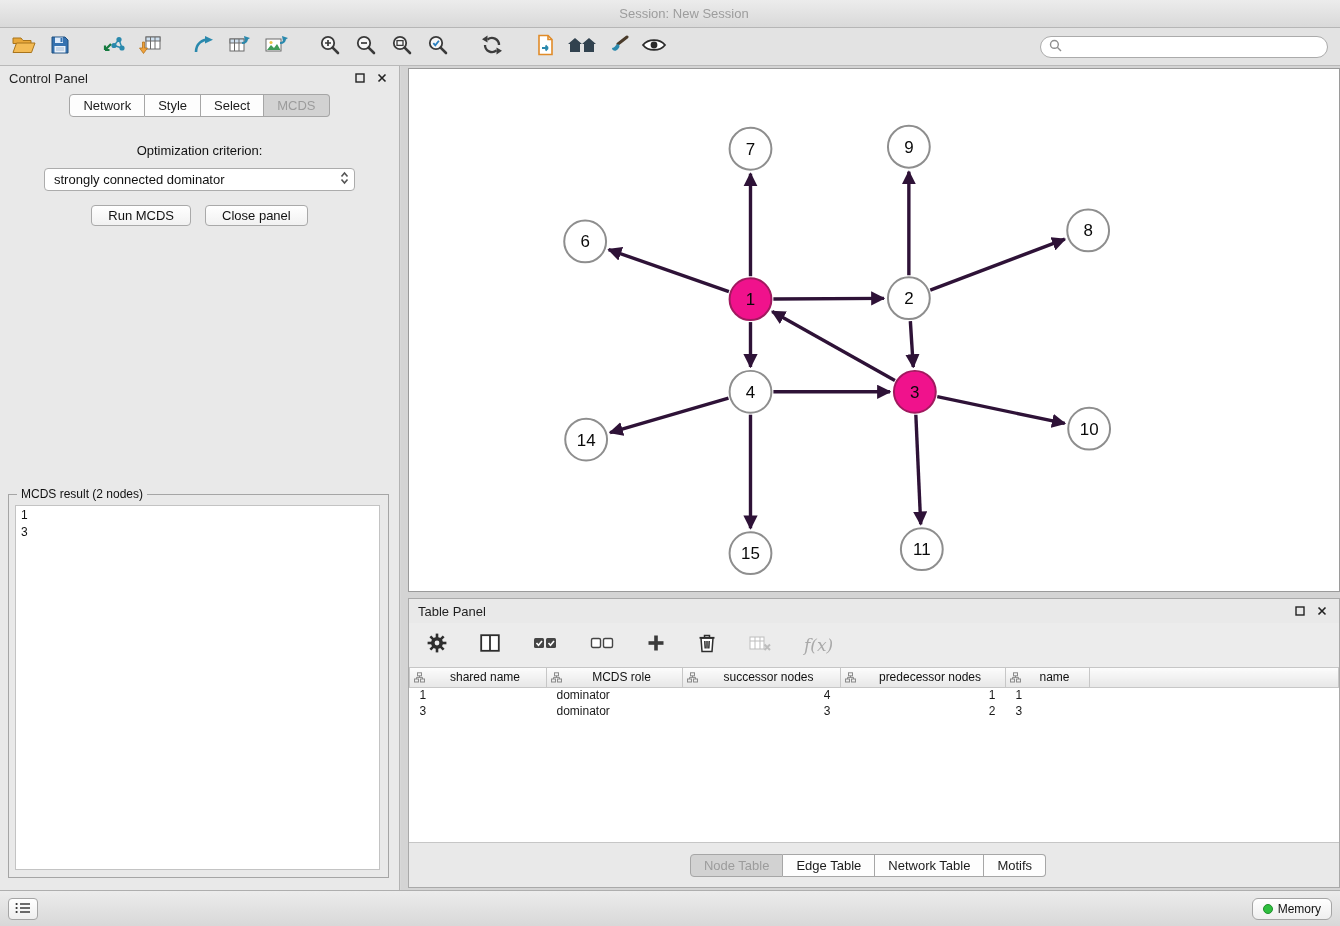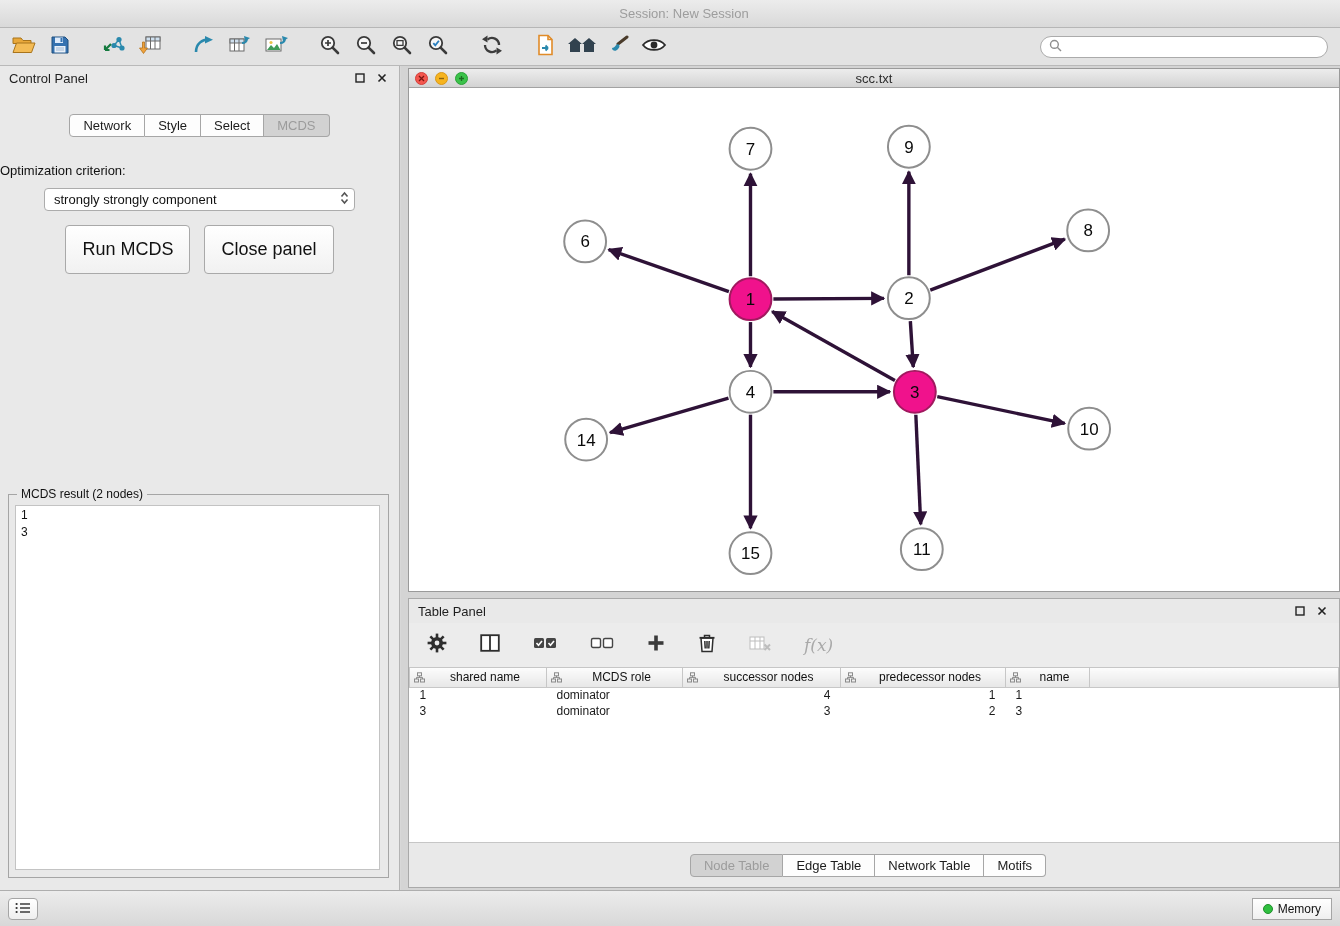--- a/index.html
+++ b/index.html
@@ -18,33 +18,33 @@
   .search-box { position:absolute; right:12px; top:8px; width:288px; height:22px; background:#fff;
     border:1px solid #ababab; border-radius:11px; display:flex; align-items:center; padding:0 8px; }
   .search-box input { border:none; outline:none; flex:1; font-size:12px; margin-left:5px; background:transparent; }
 
   .control-panel { position:absolute; top:66px; left:0; width:400px; bottom:36px;
     background:#e9e9e9; border-right:1px solid #b3b3b3; }
   .panel-header { height:24px; display:flex; align-items:center; padding:0 9px; font-size:13px; color:#1f1f1f; }
   .panel-header .spacer { flex:1; }
   .win-ctl { width:16px; height:16px; display:flex; align-items:center; justify-content:center; margin-left:6px; }
 
-  .seg-row { display:flex; justify-content:center; margin-top:24px; }
+  .seg-row { display:flex; justify-content:center; margin-top:4px; }
   .seg { background:#fdfdfd; border:1px solid #a6a6a6; border-left:none; padding:3px 13px; font-size:13px; color:#1c1c1c; cursor:default; }
   .seg:first-child { border-left:1px solid #a6a6a6; border-radius:4px 0 0 4px; }
   .seg:last-child { border-radius:0 4px 4px 0; }
   .seg-active { background:#d2d2d2; color:#9c9c9c; }
 
-  .opt-label { text-align:left; margin-top:26px; font-size:13px; color:#111; }
+  .opt-label { text-align:center; margin-top:26px; font-size:13px; color:#111; }
   .dropdown { margin:10px 44px 0 44px; height:23px; background:#fff; border:1px solid #acacac; border-radius:4px;
     display:flex; align-items:center; padding:0 5px 0 9px; font-size:13px; color:#111; }
   .dropdown .dd-text { flex:1; }
   .btn-row { display:flex; justify-content:center; gap:14px; margin-top:14px; }
   .mac-btn { background:linear-gradient(#ffffff,#f1f1f1); border:1px solid #a9a9a9; border-radius:4px;
-    font-size:18px; color:#111; padding:13px 16px; font-family:inherit;text-align:right; }
+    font-size:13px; color:#111; padding:2px 16px; font-family:inherit;text-align:right; }
 
   .result-box { position:absolute; left:8px; right:10px; top:428px; bottom:12px;
     border:1px solid #a5a5a5; background:#e9e9e9; }
   .result-legend { position:absolute; top:-8px; left:8px; background:#e9e9e9; padding:0 4px; font-size:12px; color:#111; }
   .result-inner { position:absolute; left:6px; right:8px; top:10px; bottom:7px; background:#fff;
     border:1px solid #c3c3c3; font-size:12px; line-height:17px; padding:1px 5px; color:#111; }
 
   .right-area { position:absolute; top:66px; left:401px; right:0; bottom:36px; background:#d4d4d4; }
 
   .network-window { position:absolute; top:2px; left:7px; right:0; height:524px;
@@ -74,21 +74,21 @@
   td.al-left { text-align:left; }
   .fx-label { font-family:"DejaVu Serif","Liberation Serif",serif; font-style:italic; font-size:17px; color:#a9a9a9; }
 
   .tp-tabs { position:absolute; left:0; right:12px; bottom:0; height:44px; display:flex; align-items:center; justify-content:center; background:#e9e9e9; }
 
   .statusbar { position:absolute; left:0; right:0; bottom:0; height:36px;
     background:linear-gradient(#ececec,#d8d8d8); border-top:1px solid #aeaeae; }
   .menu-btn { position:absolute; left:8px; top:7px; width:30px; height:22px; background:linear-gradient(#fff,#efefef);
     border:1px solid #a5a5a5; border-radius:4px; display:flex; align-items:center; justify-content:center; }
   .memory-btn { position:absolute; right:8px; top:7px; height:22px; background:linear-gradient(#fff,#efefef);
-    border:1px solid #a5a5a5; border-radius:0; display:flex; align-items:center; gap:5px; padding:8px 10px; font-size:12px; color:#111; }
+    border:1px solid #a5a5a5; border-radius:6px; display:flex; align-items:center; gap:5px; padding:8px 10px; font-size:12px; color:#111; }
   .mem-dot { width:10px; height:10px; border-radius:50%; background:#2fbf3f; border:1px solid #1f8f2c; }
 </style>
 </head>
 <body>
 
 <div class="titlebar">
   <span class="titlebar-text">Session: New Session</span>
 </div>
 
 <div class="toolbar">
@@ -246,21 +246,21 @@
   </div>
   <div class="seg-row" id="cp-tabs">
       <div class="seg">Network</div>
       <div class="seg">Style</div>
       <div class="seg">Select</div>
       <div class="seg seg-active">MCDS</div>
     </div>
 
   <div class="opt-label">Optimization criterion:</div>
   <div class="dropdown">
-    <span class="dd-text">strongly strongly component</span>
+    <span class="dd-text">strongly connected dominator</span>
     <span><svg width="9" height="14" viewBox="0 0 9 14">
           <path d="M1.5 5.5 L4.5 2 L7.5 5.5" fill="none" stroke="#555" stroke-width="1.6"></path>
           <path d="M1.5 8.5 L4.5 12 L7.5 8.5" fill="none" stroke="#555" stroke-width="1.6"></path>
         </svg></span>
   </div>
   <div class="btn-row">
     <button class="mac-btn">Run MCDS</button>
     <button class="mac-btn">Close panel</button>
   </div>
 
@@ -269,38 +269,20 @@
     <div class="result-inner" id="result-lines">
         <div>1</div>
         <div>3</div>
       </div>
   </div>
 </div>
 
 <div class="right-area">
 
   <div class="network-window">
-    <div class="net-titlebar">
-      <span class="traffic t-red">
-          <svg width="7" height="7">
-            <path d="M1 1 L6 6 M6 1 L1 6" stroke="#7a1512" stroke-width="1.3"></path>
-          </svg>
-        </span>
-      <span class="traffic t-yellow">
-          <svg width="7" height="7">
-            <path d="M1 3.5 H6" stroke="#8a6210" stroke-width="1.4"></path>
-          </svg>
-        </span>
-      <span class="traffic t-green">
-          <svg width="7" height="7">
-            <path d="M3.5 1 V6 M1 3.5 H6" stroke="#1c6b22" stroke-width="1.3"></path>
-          </svg>
-        </span>
-      <span class="net-title">scc.txt</span>
-    </div>
     <div class="canvas">
       <svg id="graph-svg" viewBox="0 0 932 504" preserveAspectRatio="xMidYMid meet">
           <defs>
             <marker id="arrow" viewBox="0 0 10 10" refX="9" refY="5" markerWidth="4.2" markerHeight="4.2" orient="auto">
               <path d="M0,0 L10,5 L0,10 Z" fill="#2e1237"></path>
             </marker>
           </defs>
           <line x1="342.0" y1="188.0" x2="342.0" y2="85.0" stroke="#2e1237" stroke-width="3.4" marker-end="url(#arrow)"></line>
           <line x1="320.3" y1="203.4" x2="199.6" y2="161.2" stroke="#2e1237" stroke-width="3.4" marker-end="url(#arrow)"></line>
           <line x1="365.0" y1="210.9" x2="476.0" y2="210.2" stroke="#2e1237" stroke-width="3.4" marker-end="url(#arrow)"></line>

